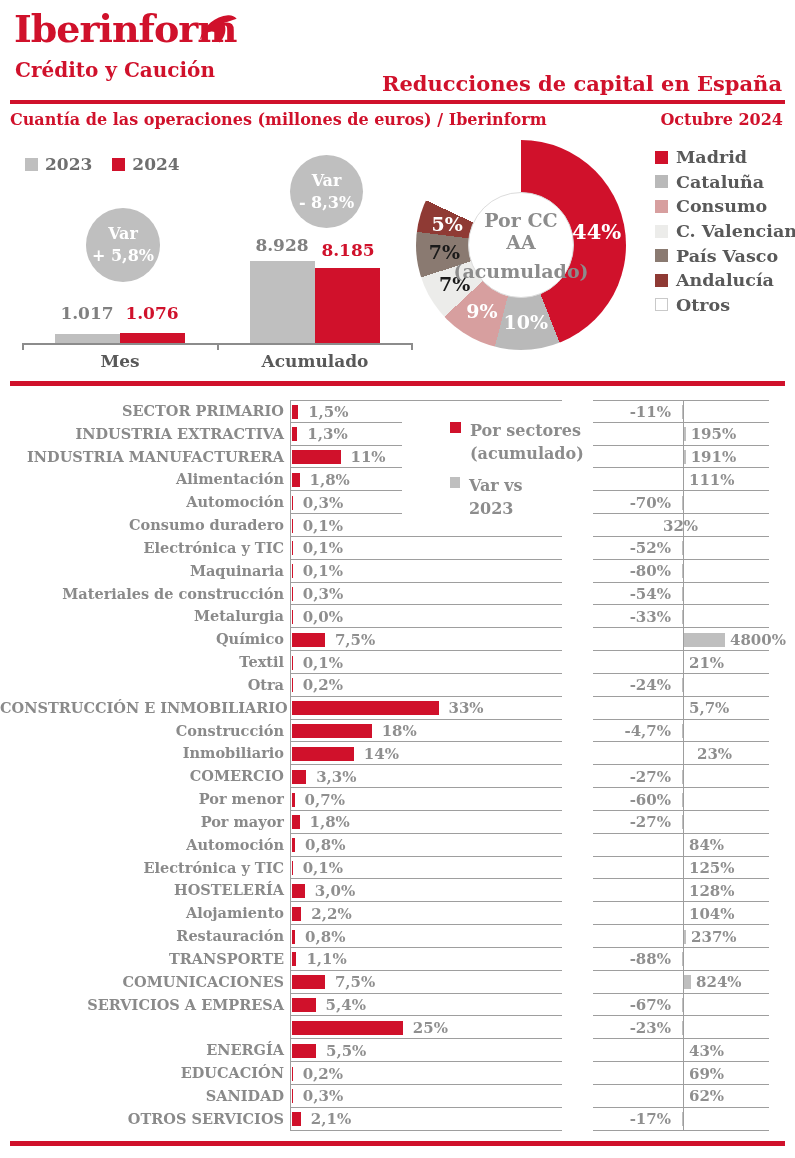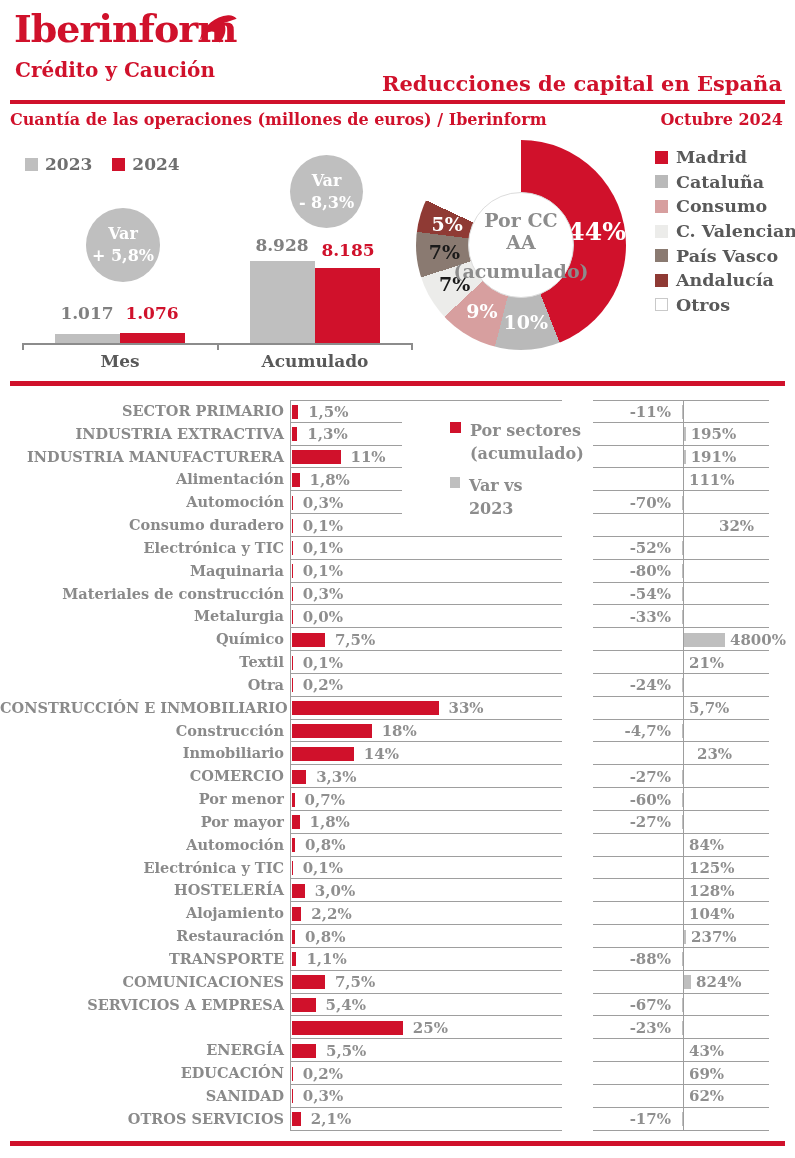--- a/index.html
+++ b/index.html
@@ -117,21 +117,21 @@
 
     <div class="xaxis"></div>
     <div class="xtick" style="left:22px;"></div>
     <div class="xtick" style="left:217px;"></div>
     <div class="xtick" style="left:411px;"></div>
     <div class="catlab" style="left:55px;">Mes</div>
     <div class="catlab" style="left:250px;">Acumulado</div>
 
     <div class="donut" id="donut" style="background: conic-gradient(rgb(208, 17, 43) 0%, rgb(208, 17, 43) 44%, rgb(185, 185, 185) 44%, rgb(185, 185, 185) 54%, rgb(215, 159, 159) 54%, rgb(215, 159, 159) 63%, rgb(236, 236, 234) 63%, rgb(236, 236, 234) 70%, rgb(138, 122, 113) 70%, rgb(138, 122, 113) 77%, rgb(143, 58, 52) 77%, rgb(143, 58, 52) 82%, rgb(255, 255, 255) 82%, rgb(255, 255, 255) 100%);">
       <div id="donut-labels">
-          <span class="slice-label" style="left: 180.636px; top: 90.5716px; color: rgb(255, 255, 255); font-size: 25px;">44%</span>
+          <span class="slice-label" style="left: 180.636px; top: 90.5716px; color: rgb(255, 255, 255); font-size: 21px;">44%</span>
           <span class="slice-label" style="left: 109.835px; top: 181.848px; color: rgb(255, 255, 255);">10%</span>
           <span class="slice-label" style="left: 65.8038px; top: 171.277px; color: rgb(255, 255, 255);">9%</span>
           <span class="slice-label" style="left: 38.7229px; top: 144.196px; color: rgb(26, 26, 26);">7%</span>
           <span class="slice-label" style="left: 28.3417px; top: 112.246px; color: rgb(26, 26, 26);">7%</span>
           <span class="slice-label" style="left: 31.0574px; top: 83.5177px; color: rgb(255, 255, 255);">5%</span>
         </div>
       <div class="donut-hole">
         <span>Por CC AA</span>
         <span>(acumulado)</span>
       </div>
@@ -219,21 +219,21 @@
           <div class="sval" style="left: 302.836px;">0,3%</div>
           <div class="gbar" style="width: 1.4px; left: 681.6px;"></div>
           <div class="gval-neg">-70%</div>
         </div>
         <div class="srow">
           <div class="sep" style="left: 290px; width: 272px;"></div>
           <div class="sep" style="left: 593px; width: 176px;"></div>
           <div class="slabel">Consumo duradero</div>
           <div class="sbar" style="width: 1.2px;"></div>
           <div class="sval" style="left: 302.7px;">0,1%</div>
-          <div class="gval-pos" style="left: 719px; text-align: right;">32%</div>
+          <div class="gval-pos" style="left: 663px; text-align: right;">32%</div>
         </div>
         <div class="srow">
           <div class="sep" style="left: 290px; width: 272px;"></div>
           <div class="sep" style="left: 593px; width: 176px;"></div>
           <div class="slabel">Electrónica y TIC</div>
           <div class="sbar" style="width: 1.2px;"></div>
           <div class="sval" style="left: 302.7px;">0,1%</div>
           <div class="gbar" style="width: 1.4px; left: 681.6px;"></div>
           <div class="gval-neg">-52%</div>
         </div>

